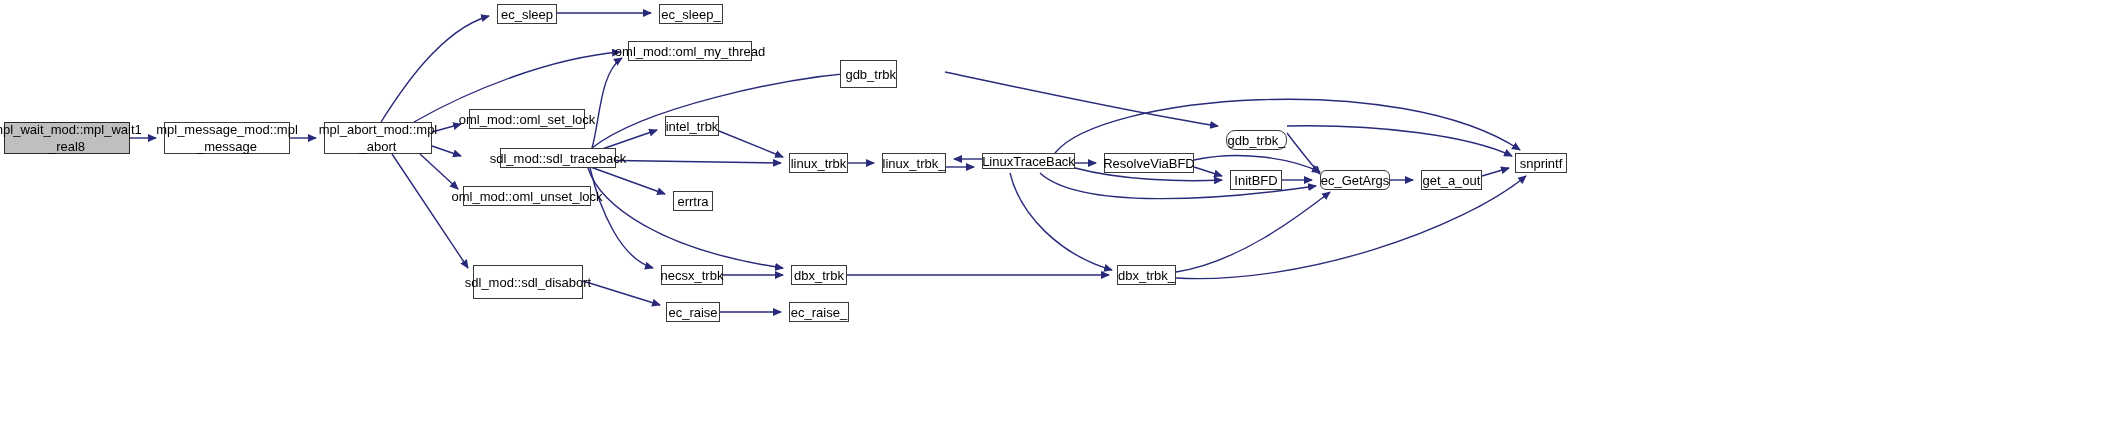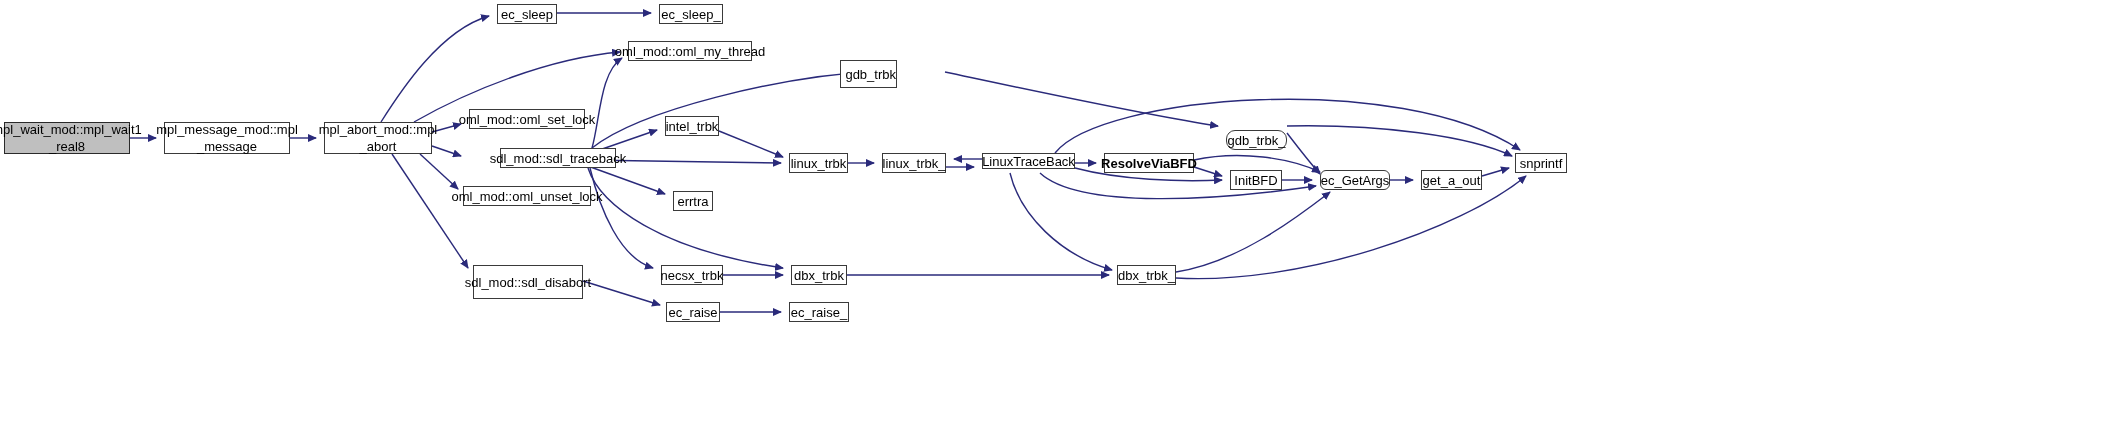--- a/index.html
+++ b/index.html
@@ -108,21 +108,21 @@
       <div class="node" style="left: 673px; top: 191px; width: 40px; height: 20px;"><span class="lbl">errtra</span></div>
       <div class="node" style="left: 463px; top: 186px; width: 128px; height: 20px;"><span class="lbl">oml_mod::oml_unset_lock</span></div>
       <div class="node" style="left: 473px; top: 265px; width: 110px; height: 34px;"><span class="lbl">sdl_mod::sdl_disabort</span></div>
       <div class="node" style="left: 661px; top: 265px; width: 62px; height: 20px;"><span class="lbl">necsx_trbk</span></div>
       <div class="node" style="left: 666px; top: 302px; width: 54px; height: 20px;"><span class="lbl">ec_raise</span></div>
       <div class="node" style="left: 789px; top: 302px; width: 60px; height: 20px;"><span class="lbl">ec_raise_</span></div>
       <div class="node" style="left: 791px; top: 265px; width: 56px; height: 20px;"><span class="lbl">dbx_trbk</span></div>
       <div class="node" style="left: 789px; top: 153px; width: 59px; height: 20px;"><span class="lbl">linux_trbk</span></div>
       <div class="node" style="left: 882px; top: 153px; width: 64px; height: 20px;"><span class="lbl">linux_trbk_</span></div>
       <div class="node" style="left: 982px; top: 153px; width: 93px; height: 16px;"><span class="lbl">LinuxTraceBack</span></div>
-      <div class="node" style="left: 1104px; top: 153px; width: 90px; height: 20px; font-weight: bold;"><span class="lbl">ResolveViaBFD</span></div>
+      <div class="node" style="left: 1104px; top: 153px; width: 90px; height: 20px;"><span class="lbl">ResolveViaBFD</span></div>
       <div class="node" style="left: 1230px; top: 170px; width: 52px; height: 20px;"><span class="lbl">InitBFD</span></div>
       <div class="node" style="left: 1226px; top: 130px; width: 61px; height: 20px; border-radius: 9px;"><span class="lbl">gdb_trbk_</span></div>
       <div class="node" style="left: 1117px; top: 265px; width: 59px; height: 20px;"><span class="lbl">dbx_trbk_</span></div>
       <div class="node" style="left: 1320px; top: 170px; width: 70px; height: 20px; border-radius: 6px;"><span class="lbl">ec_GetArgs</span></div>
       <div class="node" style="left: 1421px; top: 170px; width: 61px; height: 20px;"><span class="lbl">get_a_out</span></div>
       <div class="node" style="left: 1515px; top: 153px; width: 52px; height: 20px;"><span class="lbl">snprintf</span></div>
     </div>
 </div>
 
 </body></html>

